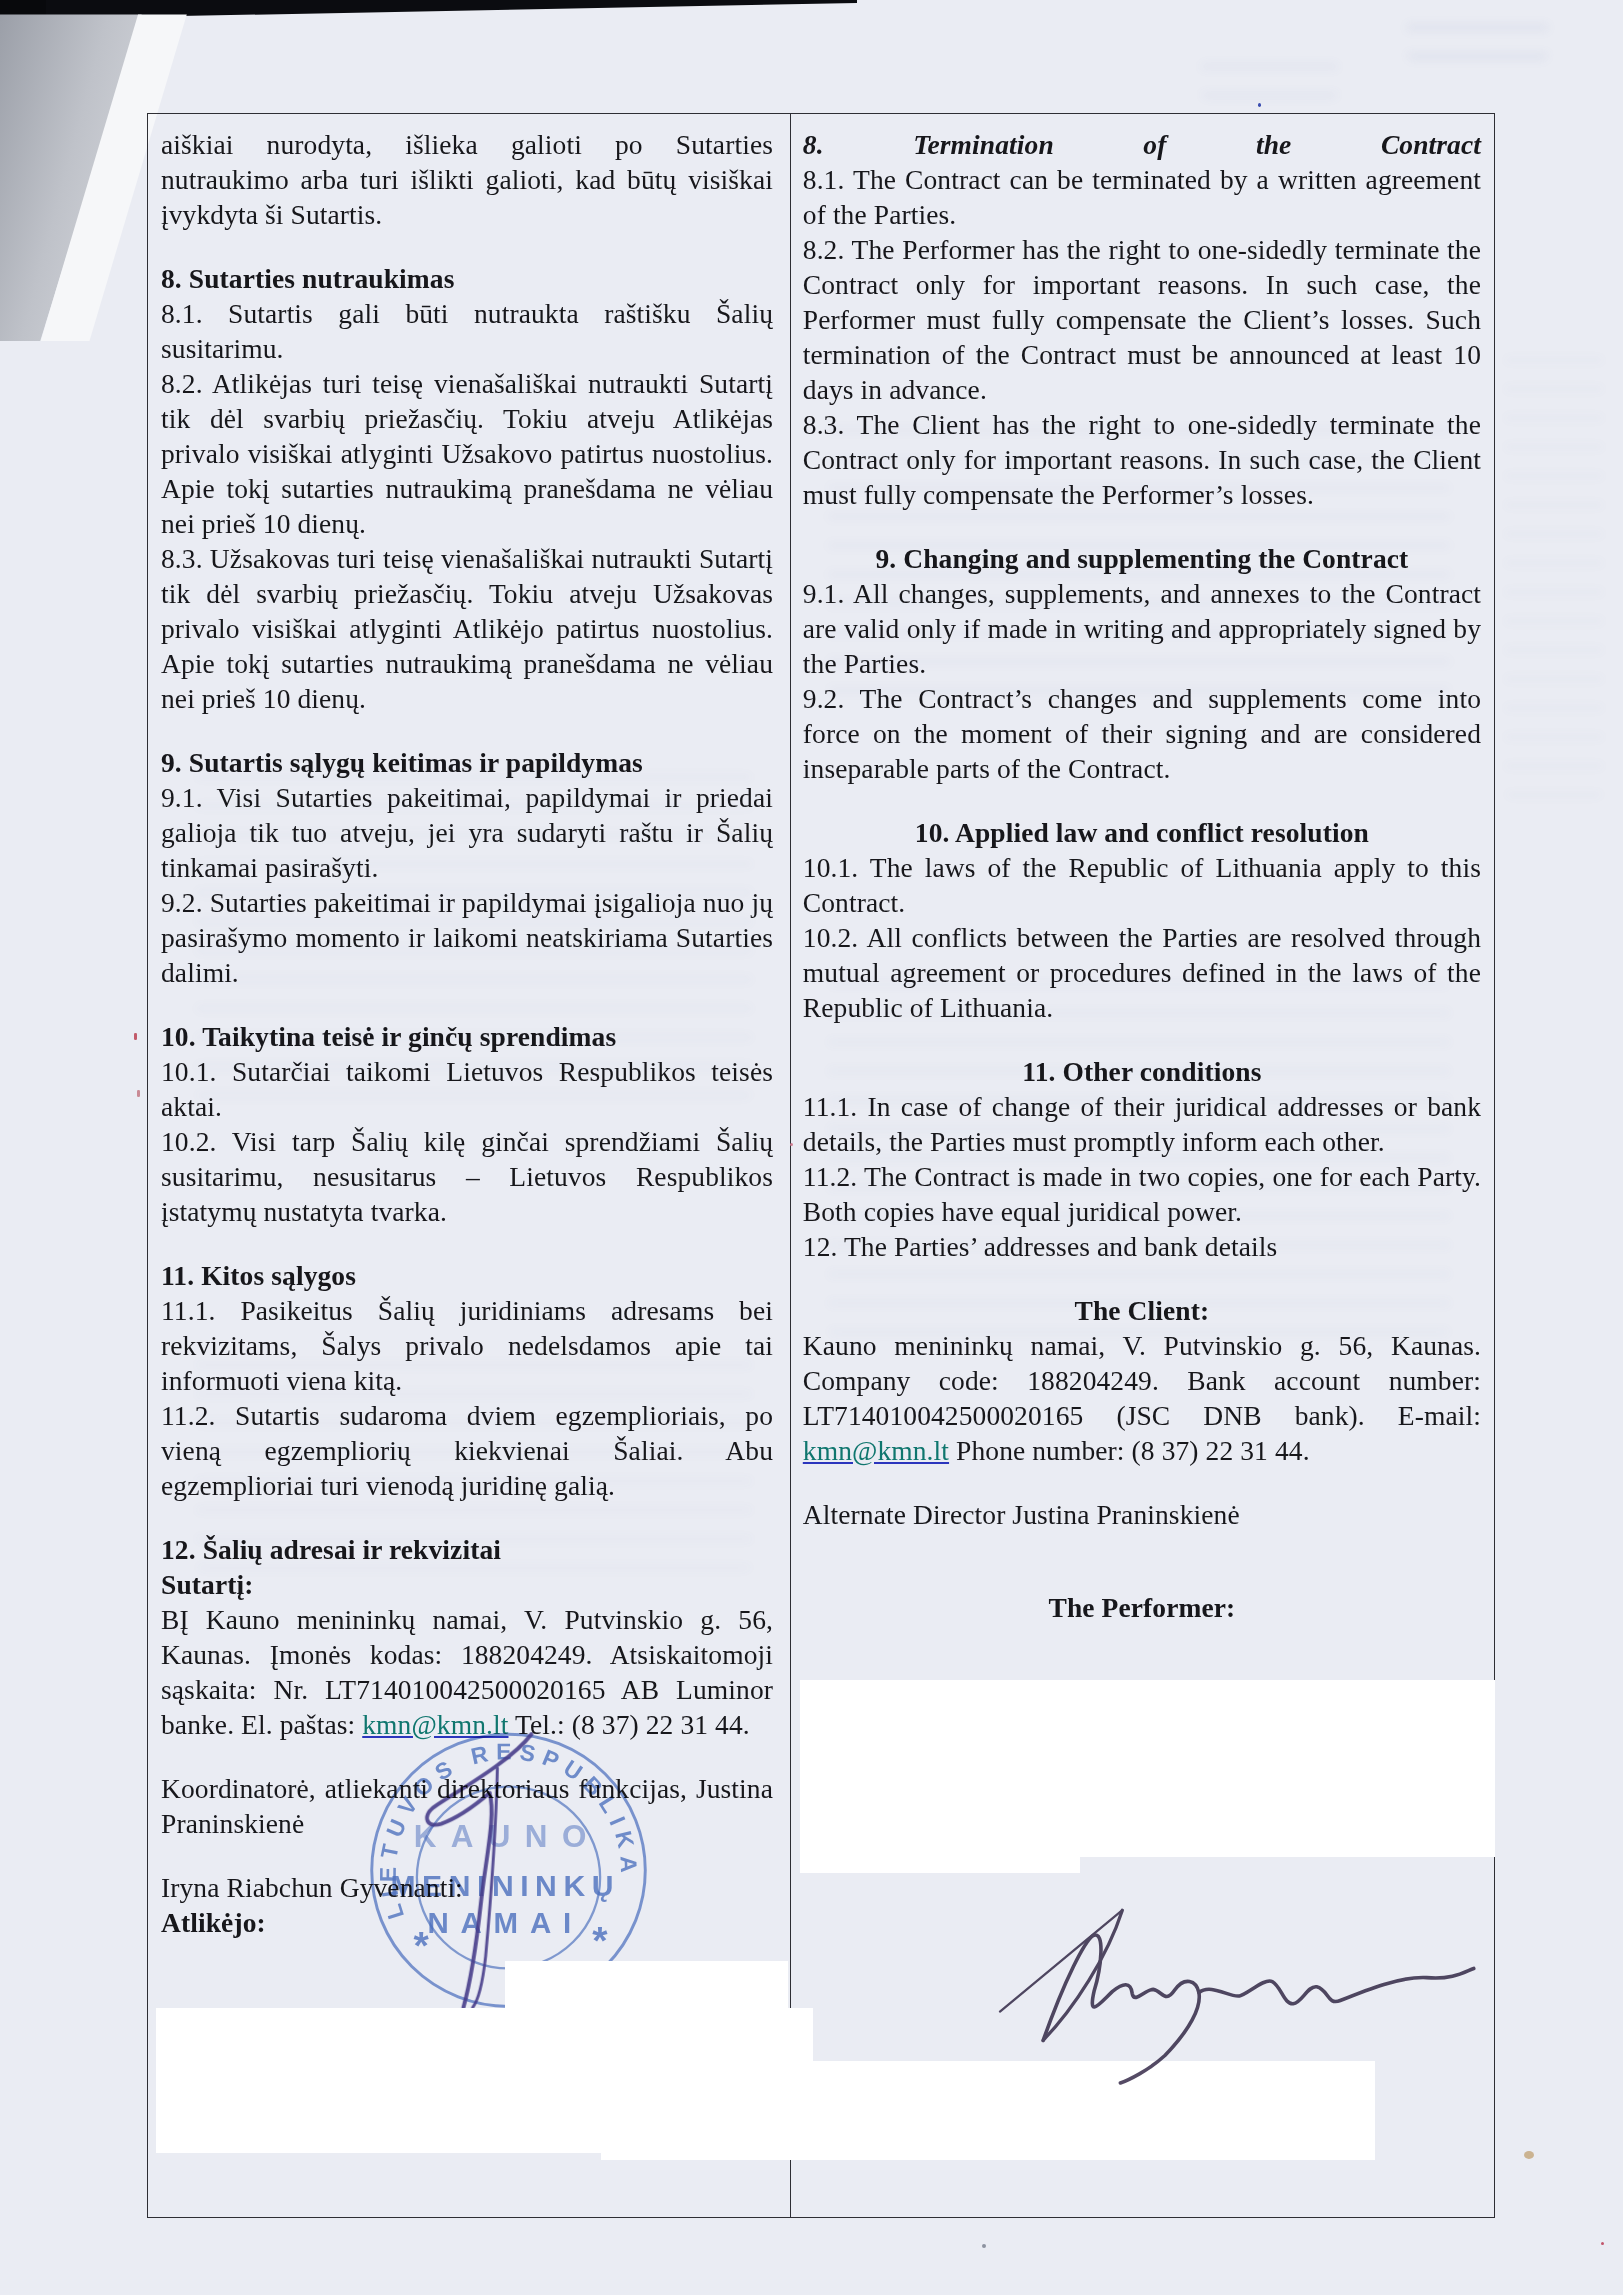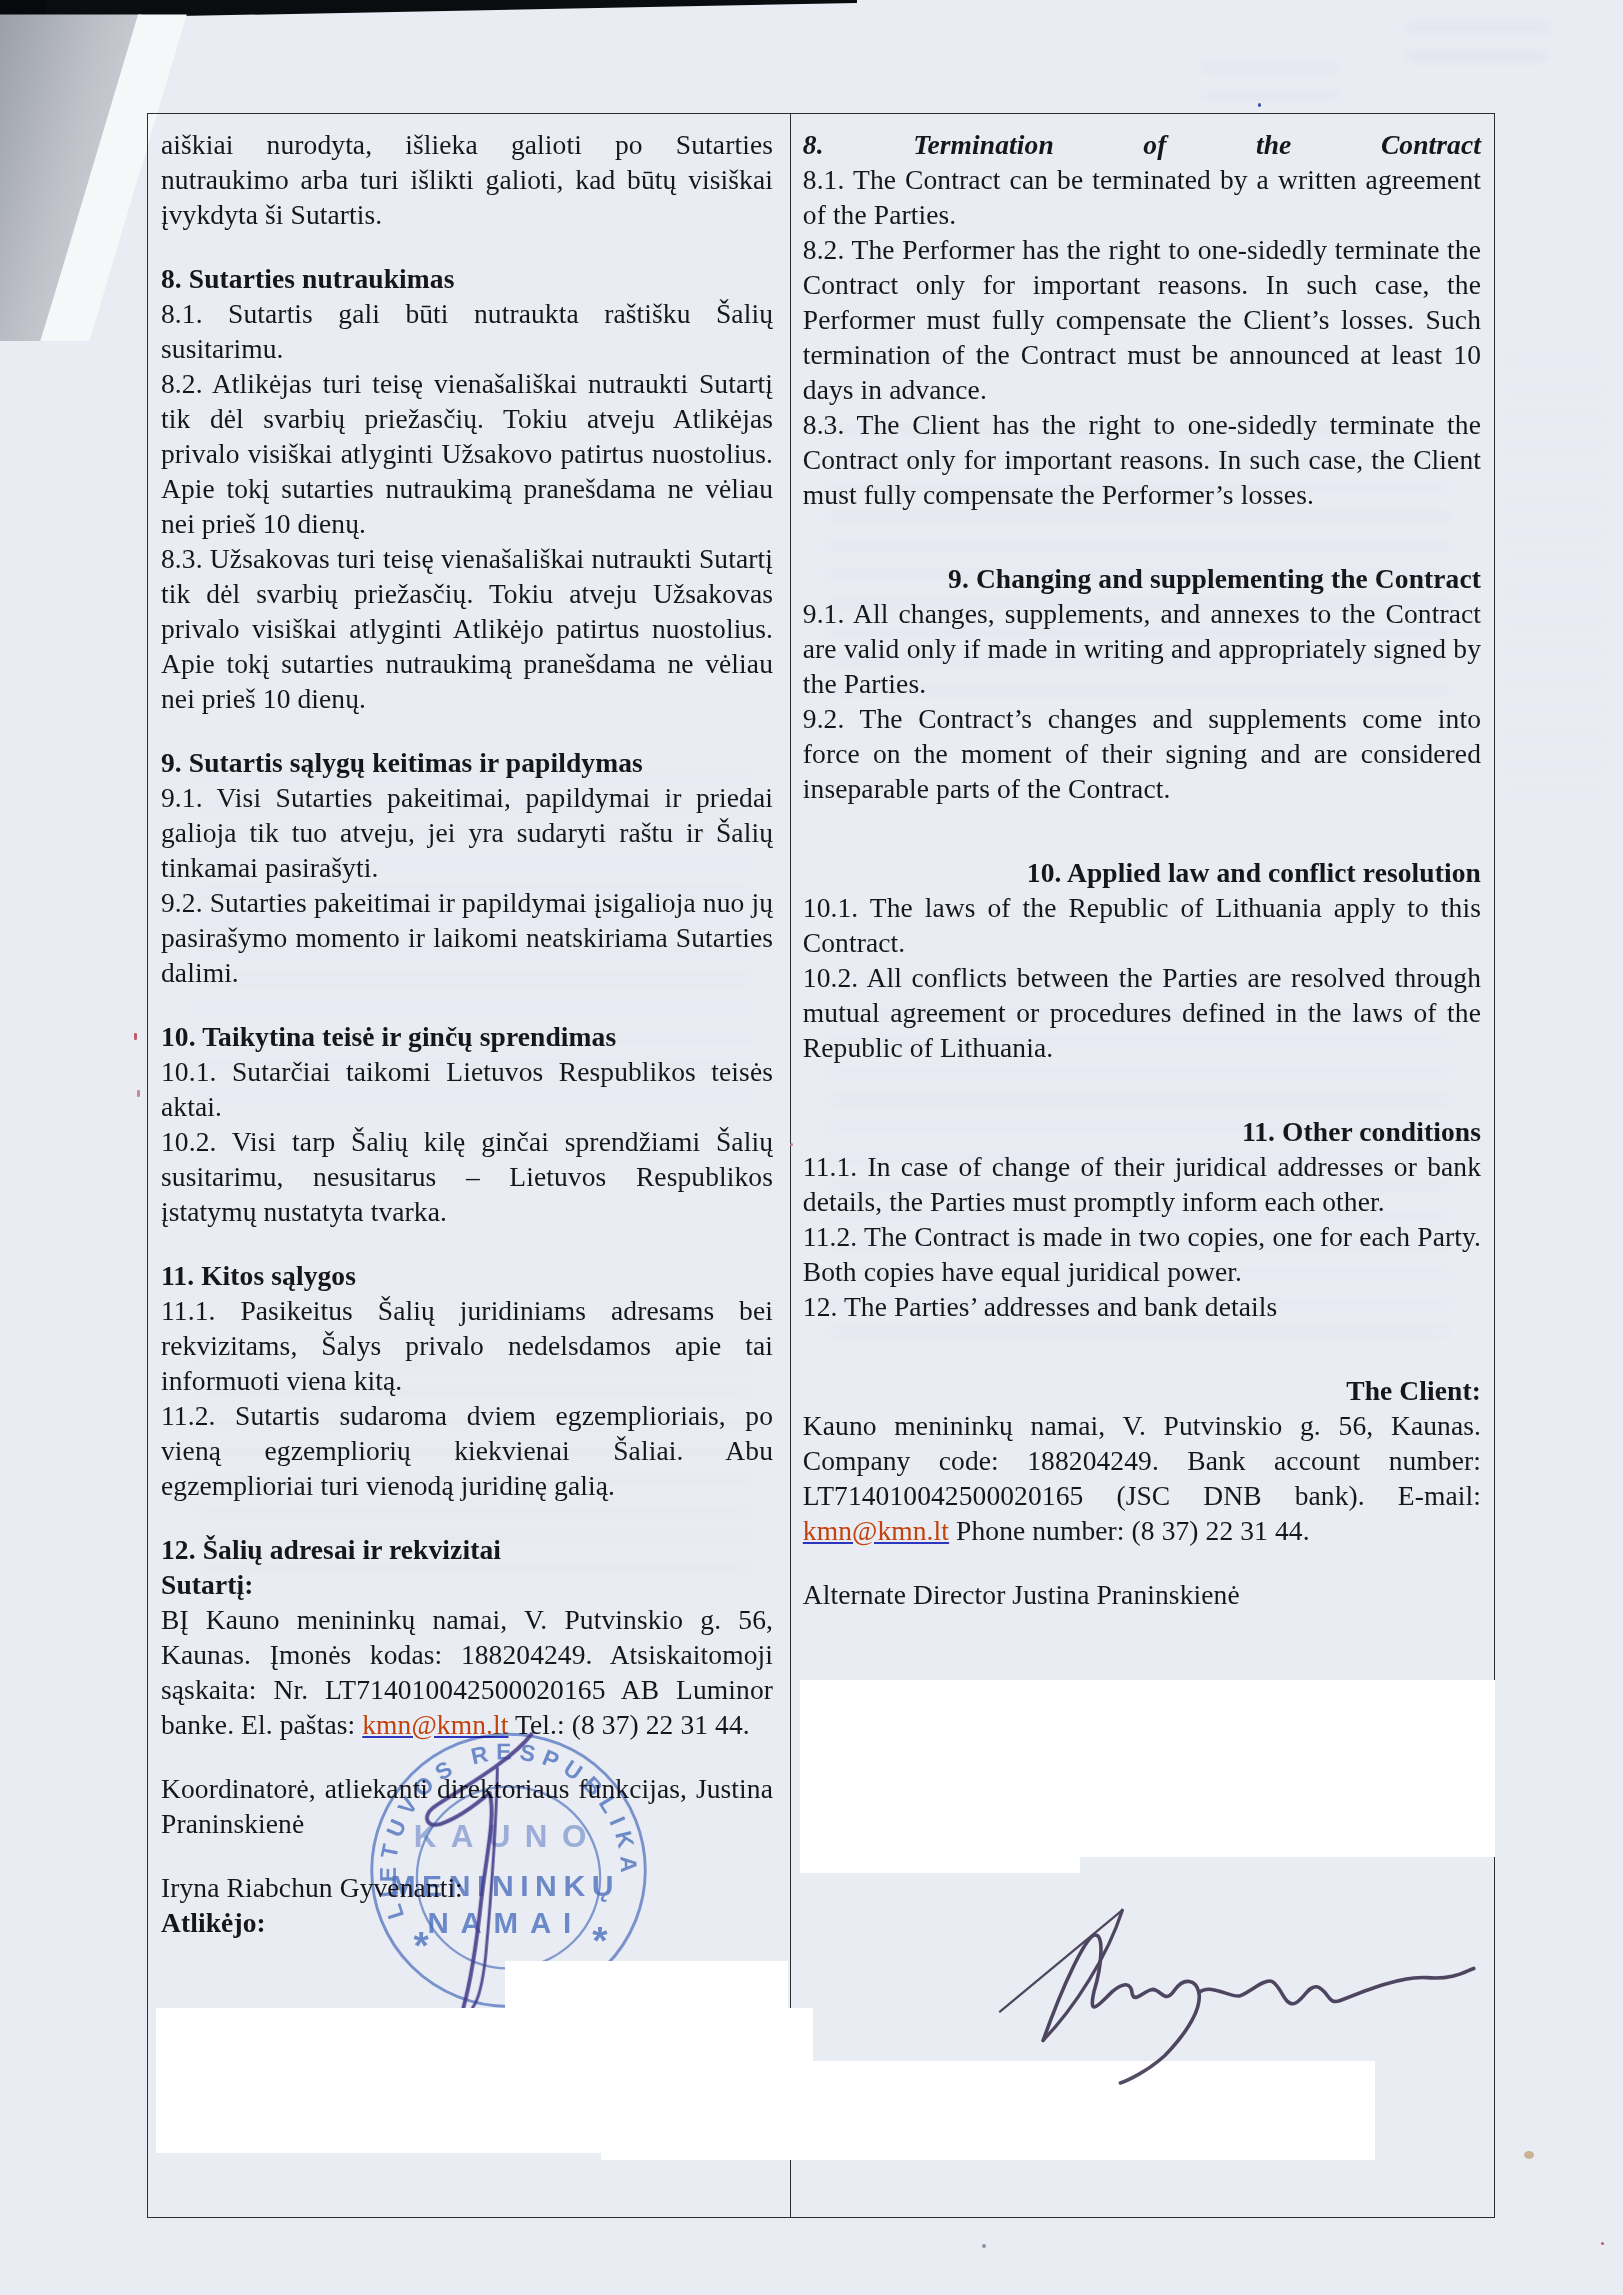--- a/index.html
+++ b/index.html
@@ -18,25 +18,25 @@
   
   .ghost{position:absolute;filter:blur(4.6px);border-radius:6.5px;pointer-events:none;
          background:repeating-linear-gradient(0deg,rgba(88,108,168,0.16) 0 6.5px,rgba(0,0,0,0) 6.5px 29px);}
   
   .sheet-table{position:absolute;left:147px;top:113px;width:1348px;height:2105px;
                border:1.3px solid #2e2e34;display:flex;box-sizing:border-box;background:transparent;}
   .col{box-sizing:border-box;}
   .col-left{width:643px;border-right:1.3px solid #2e2e34;padding:13px 17px 0 13px;}
   .col-right{flex:1;padding:13px 13px 0 11.8px;}
   .blk{font-size:27.5px;line-height:35px;text-align:justify;letter-spacing:0.1px;}
-  .blk.h{font-weight:bold;text-align:right;margin-top:20px;}
+  .blk.h{font-weight:bold;text-align:center;}
   .blk.hi{font-weight:bold;text-align:left;}
   .blk.spread{display:flex;justify-content:space-between;font-weight:bold;font-style:italic;}
   .blk.spacer{height:29px;}
-  .doclink{color:#c2410c;text-decoration-color:#2b35bd;}
+  .doclink{color:#0f766e;text-decoration-color:#2b35bd;}
   
   .overlay{position:absolute;left:0;top:0;pointer-events:none;}
   .stamp-layer{mix-blend-mode:multiply;}
   .redact{position:absolute;background:#ffffff;}
   .speck{position:absolute;border-radius:50%;}
 </style>
 </head>
 <body>
 
 <div class="page">

